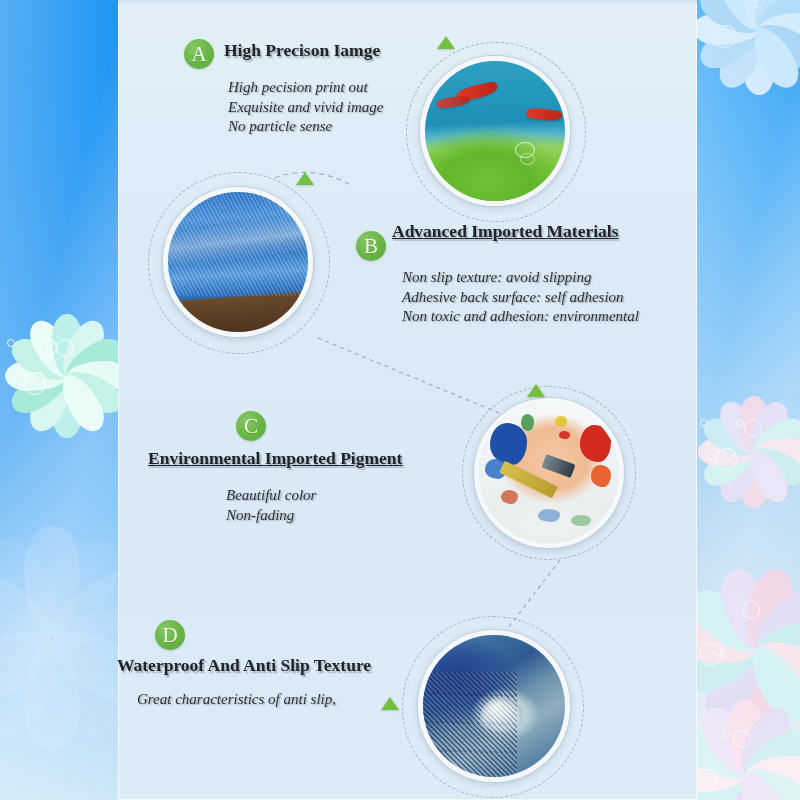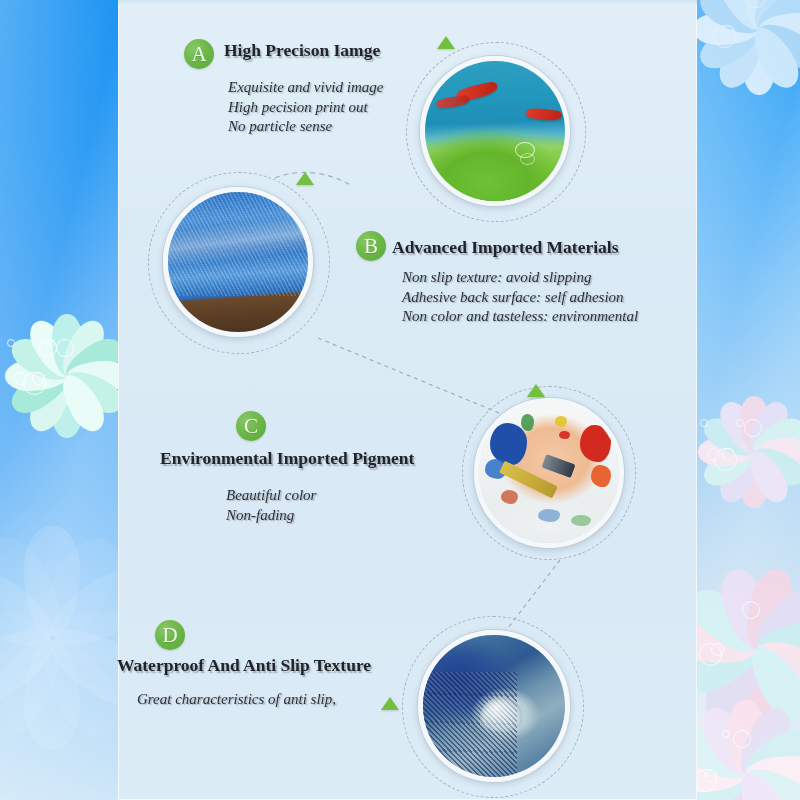--- a/index.html
+++ b/index.html
@@ -406,22 +406,22 @@
   <svg id="links" viewBox="0 0 800 800" xmlns="http://www.w3.org/2000/svg">
     <path d="M275,178 C300,168 330,172 352,186" fill="none" stroke="#9aa8b2" stroke-width="1.2" stroke-dasharray="5 4" opacity=".9"></path>
     <path d="M318,338 L545,432" fill="none" stroke="#8f9ea9" stroke-width="1.1" stroke-dasharray="4 4" opacity=".85"></path>
     <path d="M560,560 L505,632" fill="none" stroke="#8f9ea9" stroke-width="1.1" stroke-dasharray="4 4" opacity=".85"></path>
   </svg>
 
   <div class="feature">
     <div class="badge" style="left:184px;top:39px;">A</div>
     <div class="f-title" style="left:224px;top:40px;">High Precison Iamge</div>
     <div class="f-lines" style="left:228px;top:78px;">
+      <div>High pecision print out</div>
       <div>Exquisite and vivid image</div>
-      <div>High pecision print out</div>
       <div>No particle sense</div>
     </div>
   </div>
 
   <div class="photo-wrap" style="left:406px;top:42px;width:178px;height:178px;">
     <div class="dash-ring"></div>
     <div class="photo" id="ph-a" style="left:14px;top:14px;width:140px;height:140px;">
       <div class="inner">
         <div class="koi" style="left:22%;top:17%;width:30%;height:9%;transform:rotate(-12deg);"></div>
         <div class="koi" style="left:8%;top:26%;width:24%;height:7%;transform:rotate(-6deg);opacity:.85;"></div>
@@ -439,31 +439,31 @@
       <div class="inner">
         <div class="ribs"></div>
         <div class="sheen"></div>
       </div>
     </div>
   </div>
   <div class="arrow" style="left:296px;top:172px;"></div>
 
   <div class="feature">
     <div class="badge" style="left:356px;top:231px;">B</div>
-    <div class="f-title" style="left:392px;top:237px;">Advanced Imported Materials</div>
+    <div class="f-title" style="left:392px;top:221px;text-decoration:underline;">Advanced Imported Materials</div>
     <div class="f-lines" style="left:402px;top:268px;">
       <div>Non slip texture: avoid slipping</div>
       <div>Adhesive back surface: self adhesion</div>
-      <div>Non color and tasteless: environmental</div>
+      <div>Non toxic and adhesion: environmental</div>
     </div>
   </div>
 
   <div class="feature">
     <div class="badge" style="left:236px;top:411px;">C</div>
-    <div class="f-title" style="left:160px;top:448px;">Environmental Imported Pigment</div>
+    <div class="f-title" style="left:148px;top:448px;text-decoration:underline;">Environmental Imported Pigment</div>
     <div class="f-lines" style="left:226px;top:486px;">
       <div>Beautiful color</div>
       <div>Non-fading</div>
     </div>
   </div>
 
   <div class="photo-wrap" style="left:462px;top:386px;width:172px;height:172px;">
     <div class="dash-ring"></div>
     <div class="photo" id="ph-c" style="left:12px;top:12px;width:140px;height:140px;">
       <div class="inner">

